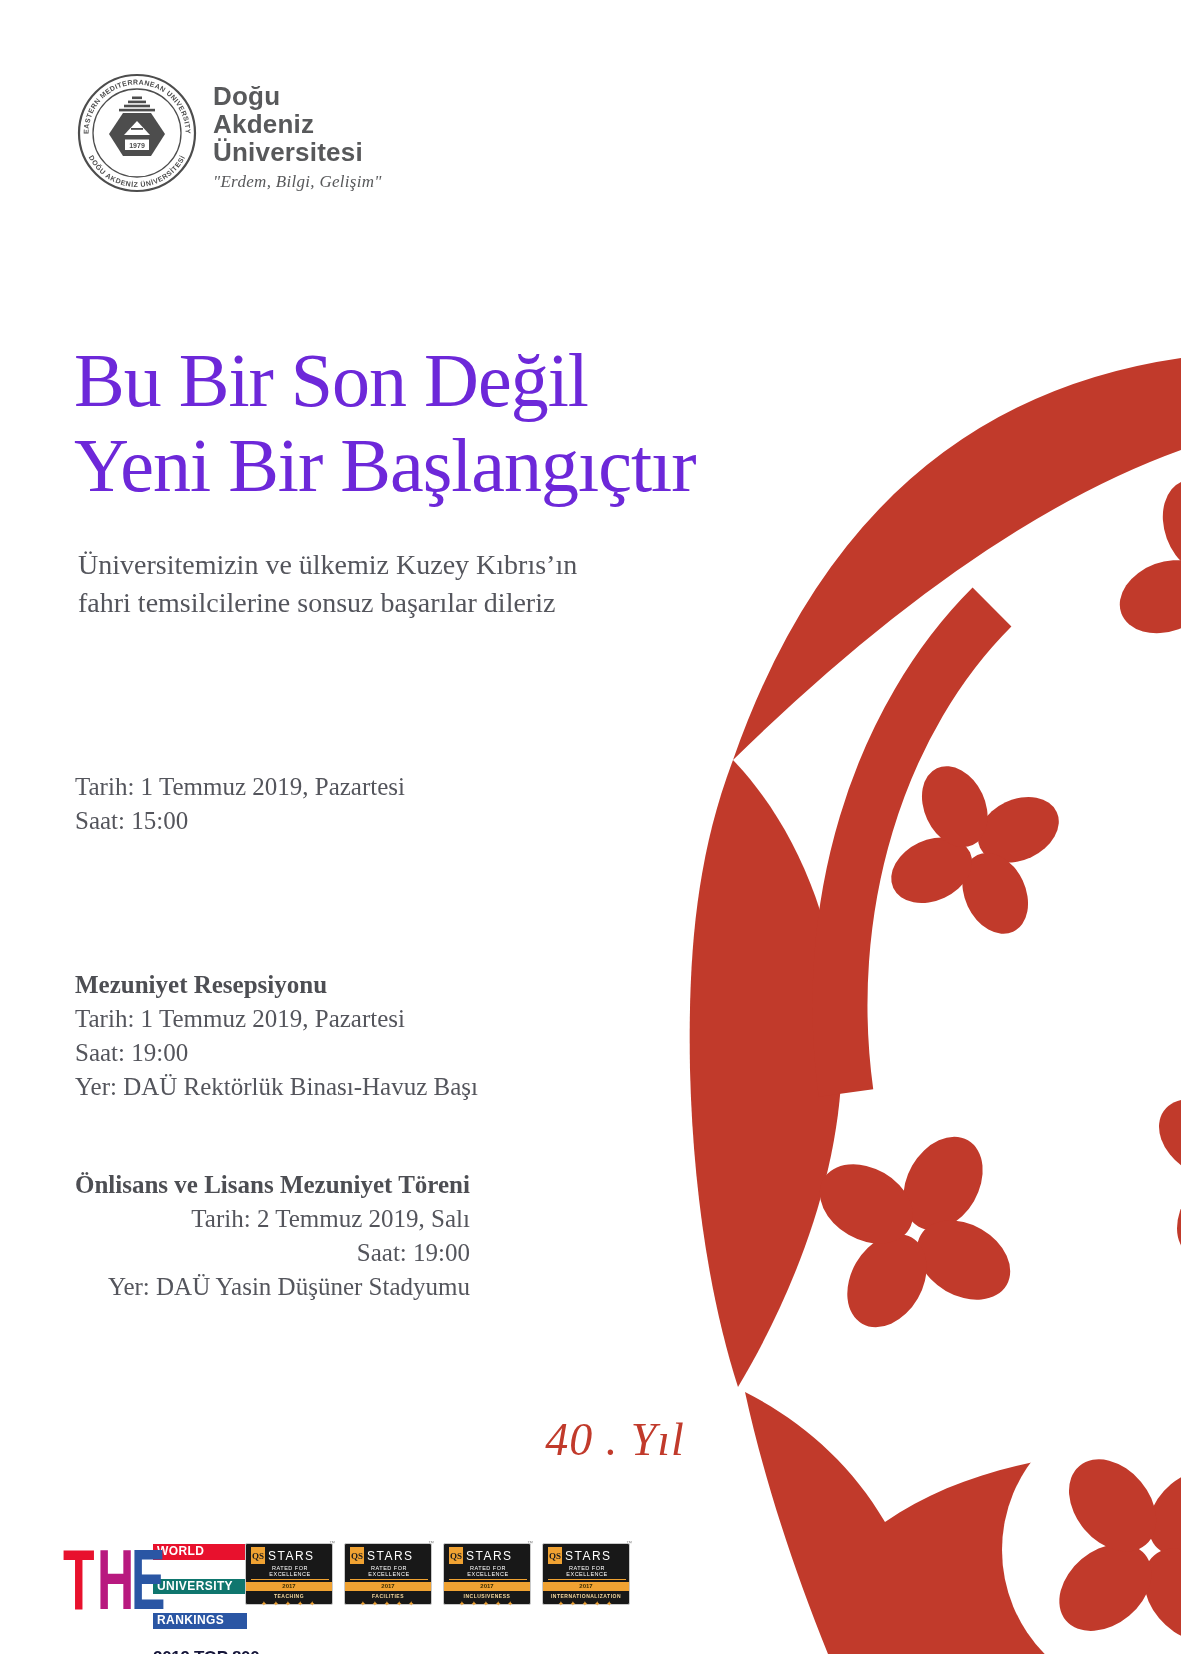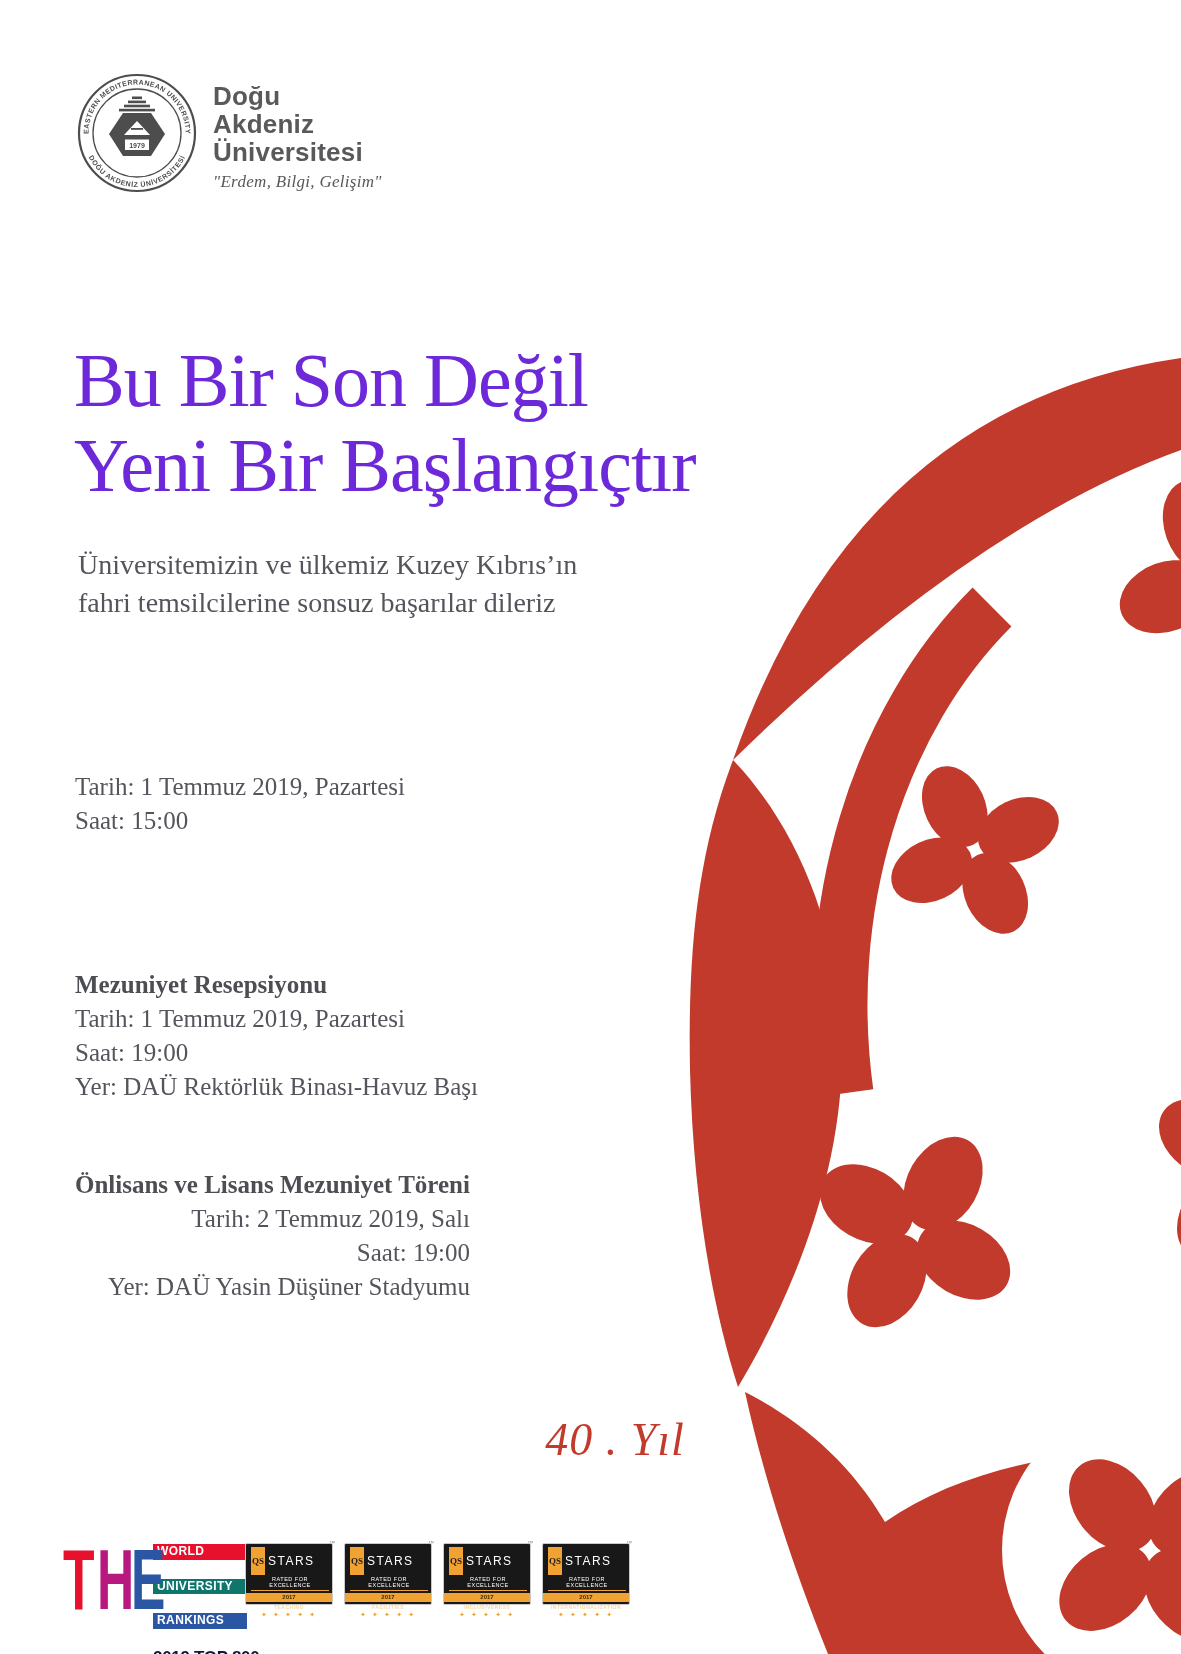--- a/index.html
+++ b/index.html
@@ -68,21 +68,21 @@
 
   
   .qs-row{position:absolute;left:245px;top:1543px;display:flex;gap:11px;}
   .qs-badge{
     width:88px;height:62px;background:#181818;border:1px solid #c9c9c9;
     border-radius:2px;position:relative;box-sizing:border-box;padding-top:3px;
   }
   .qs-tm{position:absolute;top:-4px;right:-3px;font-size:6px;color:#8a8a8a;font-family:"Liberation Sans",sans-serif;}
   .qs-top{display:flex;align-items:center;margin:0 5px;gap:3px;}
   .qs-box{
-    width:14px;height:28px;background:#f0a232;color:#1c1c1c;flex:0 0 auto;
+    width:14px;height:17px;background:#f0a232;color:#1c1c1c;flex:0 0 auto;
     font-family:"Liberation Serif",serif;font-weight:bold;font-size:9px;
     display:flex;align-items:center;justify-content:center;
   }
   .qs-word{
     color:#ffffff;font-family:Liberation Sans, sans-serif;font-size:12px;
     letter-spacing:1.5px;line-height:16px;
   }
   .qs-rated{
     margin-top:1px;text-align:center;color:#ffffff;font-family:"Liberation Sans",sans-serif;
     font-size:5.5px;letter-spacing:0.5px;border-bottom:1px solid #f0a232;padding-bottom:2px;

